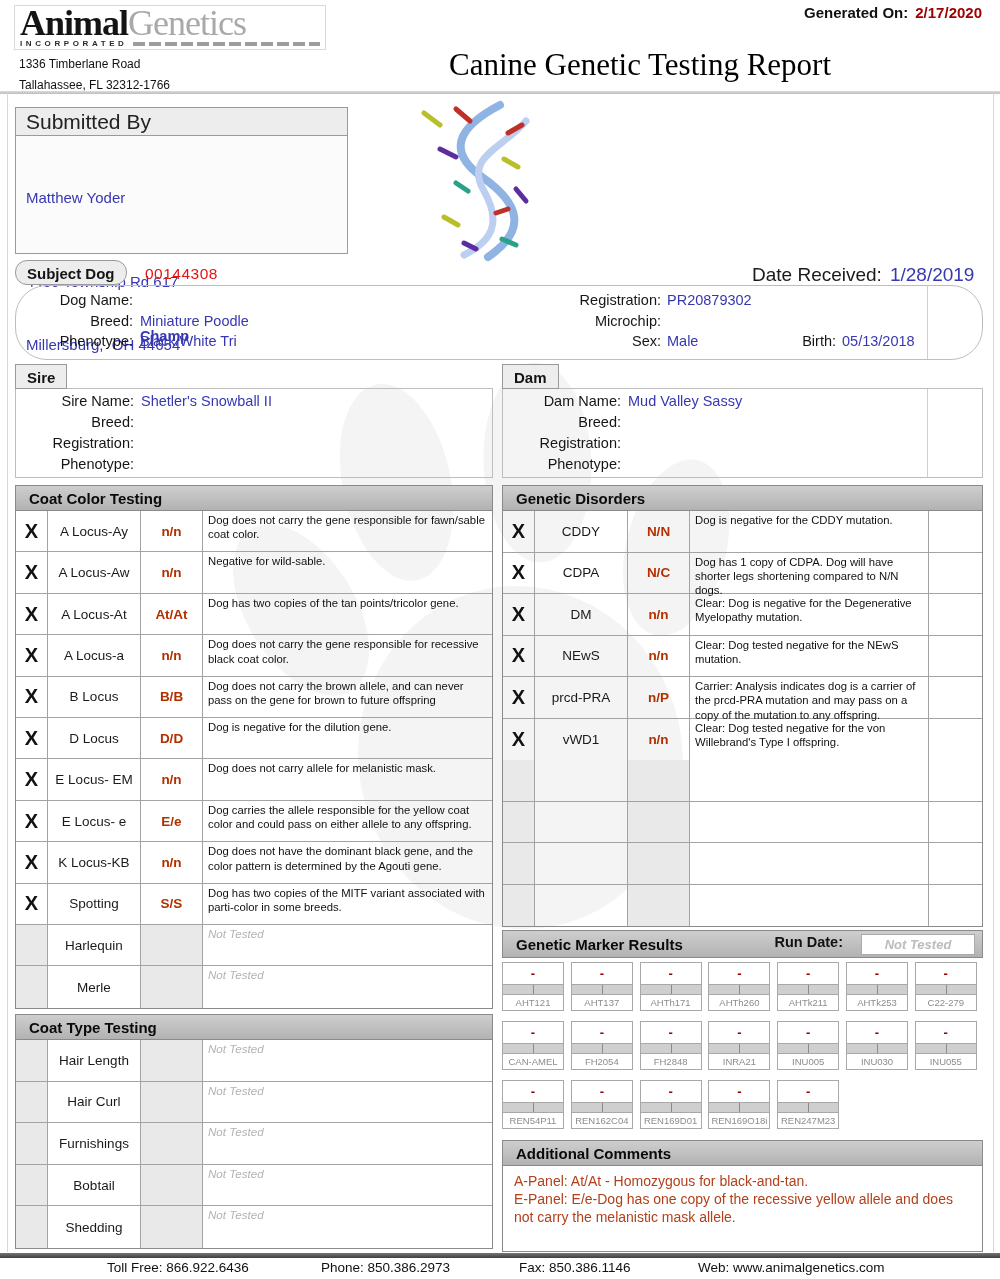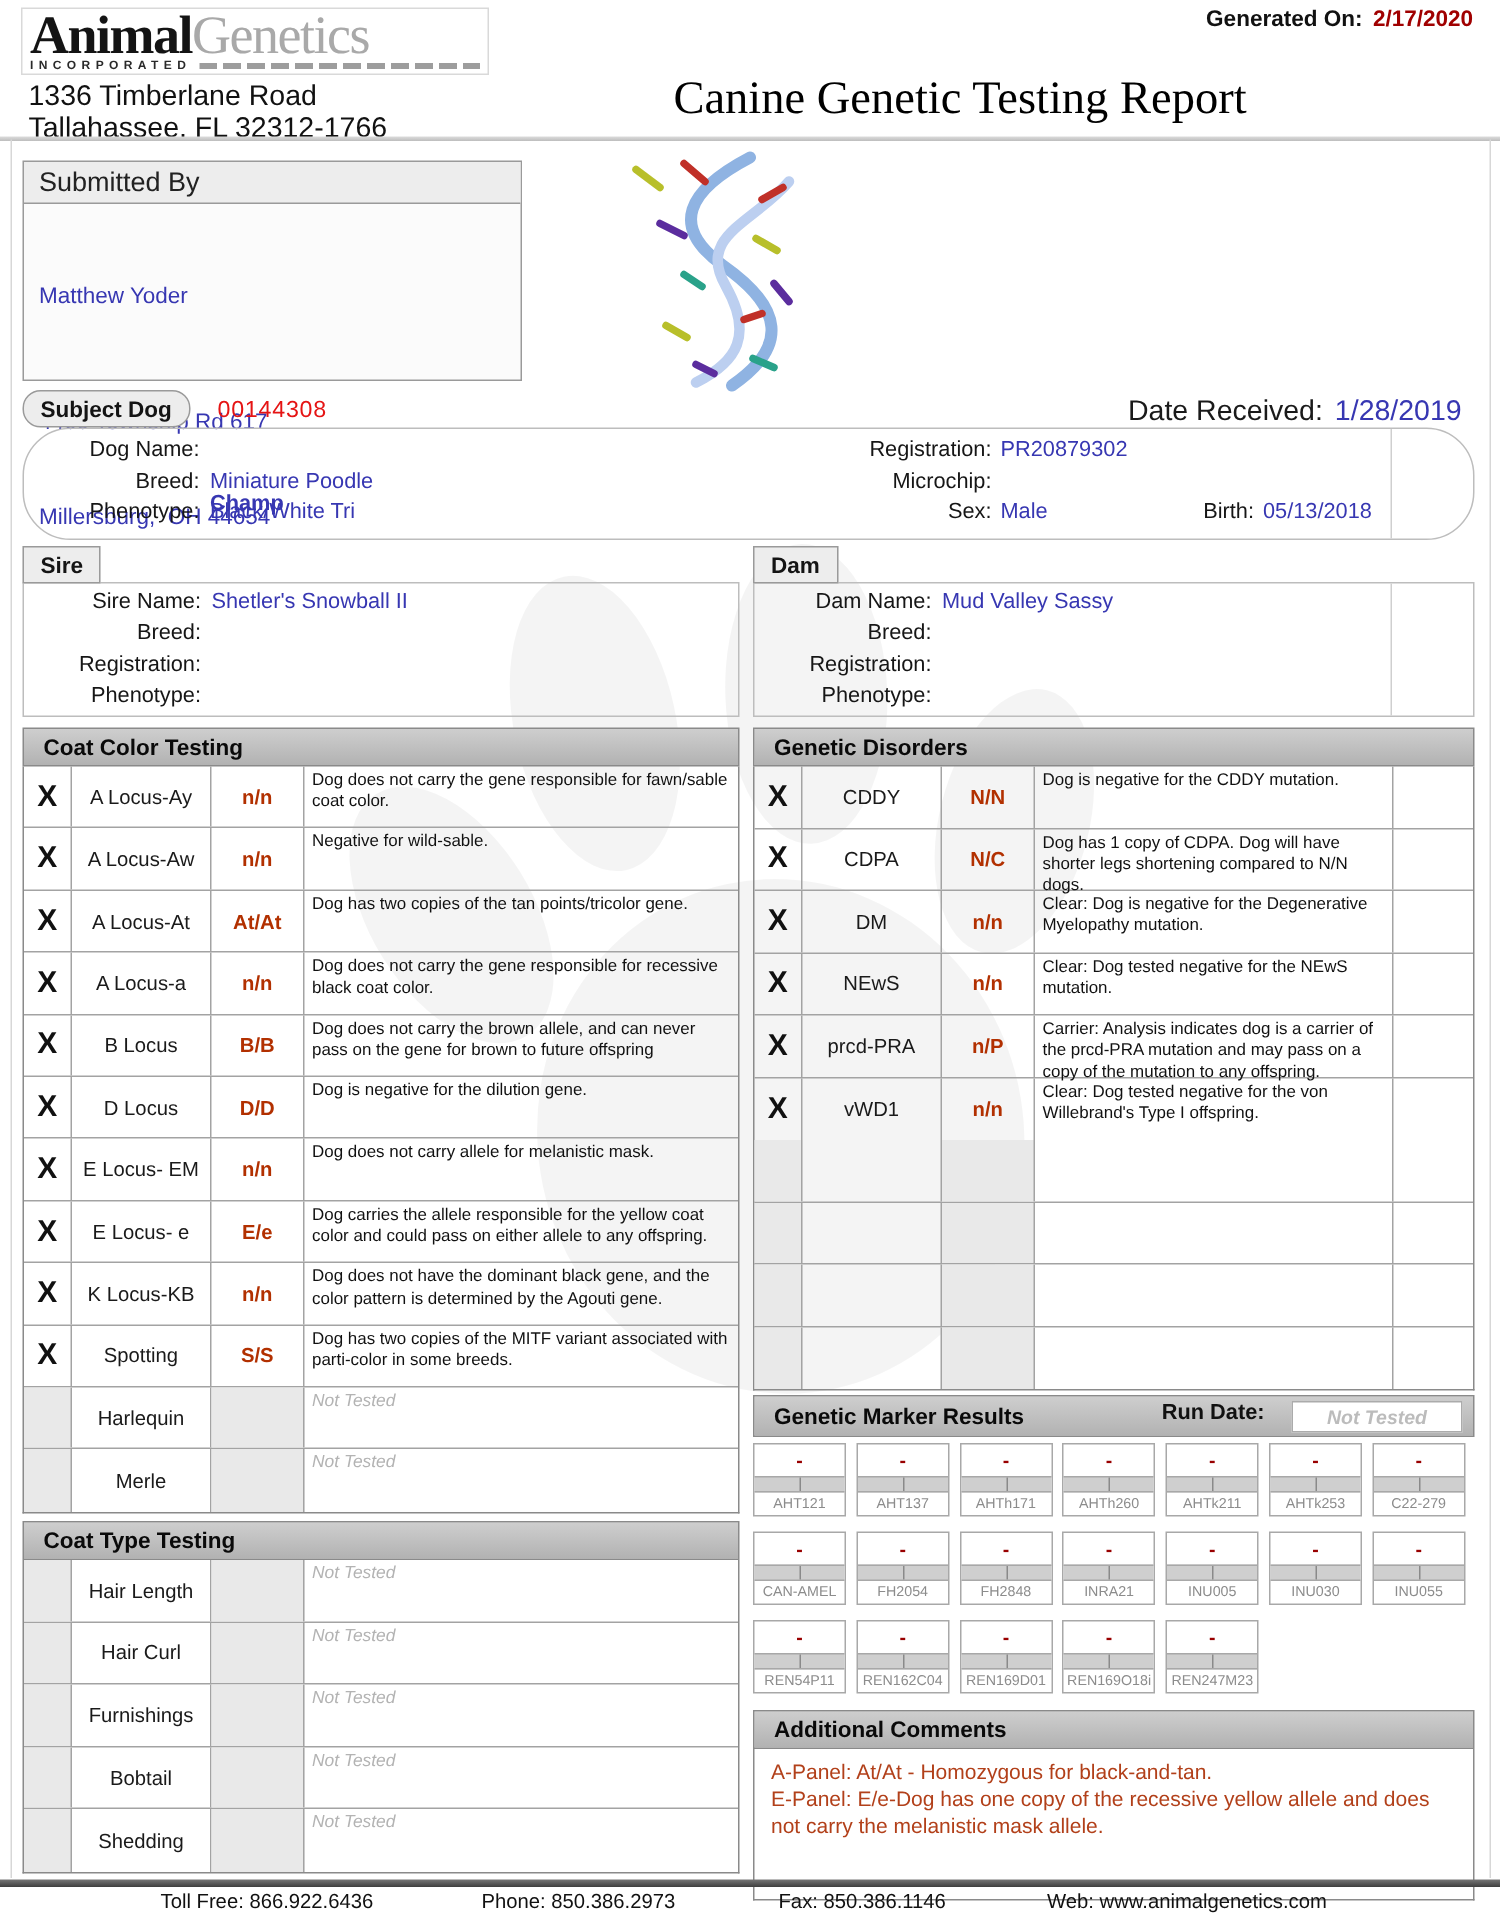--- a/index.html
+++ b/index.html
@@ -8,39 +8,39 @@
 
   
   .logo{position:absolute;left:14px;top:5px;width:312px;height:45px;border:1px solid #d9d9d9;
         background:#fff;padding:1px 5px;box-sizing:border-box;}
   .logo-main{font-family:"Liberation Serif",serif;font-size:36px;line-height:32px;letter-spacing:-1px;white-space:nowrap;}
   .logo-animal{font-weight:bold;color:#141414;}
   .logo-genetics{color:#a9a9a9;}
   .logo-sub{display:flex;align-items:center;gap:5px;margin-top:0px;}
   .logo-inc{font-size:8px;font-weight:bold;letter-spacing:3.6px;color:#2a2a2a;white-space:nowrap;}
   .logo-dashes{flex:1;height:4px;background:repeating-linear-gradient(90deg,#9d9d9d 0 12px,transparent 12px 16px);}
-  .addr{position:absolute;left:19px;top:54px;font-size:19px;line-height:21px;color:#111;}
+  .addr{position:absolute;left:19px;top:54px;font-size:12px;line-height:21px;color:#111;}
   .generated{position:absolute;top:4px;right:18px;font-size:15px;font-weight:bold;color:#111;}
   .gen-date{color:#a00000;margin-left:7px;}
   .title{position:absolute;left:290px;top:47px;width:700px;text-align:center;
          font-family:"Liberation Serif",serif;font-size:31px;color:#000;}
   .top-rule{position:absolute;left:0;top:91px;width:1000px;height:3px;
             background:linear-gradient(180deg,#dcdcdc,#bdbdbd);}
   .frame{position:absolute;left:7px;top:93px;width:985px;height:1159px;
          border-left:1px solid #d7d7d7;border-right:1px solid #d7d7d7;}
 
   
   .paw{position:absolute;left:225px;top:325px;z-index:0;}
   .dna{position:absolute;left:404px;top:97px;width:140px;height:166px;z-index:1;}
 
   
   .submitted{position:absolute;left:15px;top:107px;width:333px;height:147px;
              border:1px solid #9a9a9a;background:#fbfbfb;box-sizing:border-box;z-index:1;}
   .submitted-hd{height:27px;line-height:27px;padding-left:10px;background:#ededed;
-                border-bottom:1px solid #9a9a9a;font-size:18px;color:#222;}
+                border-bottom:1px solid #9a9a9a;font-size:21px;color:#222;}
   .submitted-bd{padding:9px 10px;font-size:15px;line-height:21px;color:#3737b2;white-space:pre-wrap;}
   .submitted-name{margin-bottom:21px;}
 
   
   .tab{position:absolute;background:#ededed;border:1px solid #9a9a9a;font-weight:bold;
        font-size:15px;padding:0 11px;height:25px;line-height:25px;color:#141414;z-index:2;box-sizing:border-box;}
   .infobox{position:absolute;border:1px solid #bdbdbd;box-sizing:border-box;z-index:1;}
   .vline55{position:absolute;right:54px;top:0;bottom:0;border-left:1px solid #cfcfcf;}
   .lab{position:absolute;text-align:right;font-size:14.5px;color:#161616;white-space:nowrap;}
   .val{position:absolute;font-size:14.5px;color:#3737b2;white-space:nowrap;}
@@ -87,21 +87,21 @@
   .marker{width:62px;border:1px solid #a8a8a8;background:#fff;box-sizing:border-box;}
   .m-val{height:21px;display:flex;align-items:center;justify-content:center;color:#990000;
          font-weight:bold;font-size:13px;}
   .m-strip{height:9px;background:#cfcfcf;border-top:1px solid #a8a8a8;border-bottom:1px solid #a8a8a8;position:relative;}
   .m-strip::after{content:"";position:absolute;left:50%;top:0;bottom:0;border-left:1px solid #8a8a8a;}
   .m-label{height:15px;display:flex;align-items:center;justify-content:center;font-size:9.5px;
            color:#8c8c8c;white-space:nowrap;overflow:hidden;}
 
   
   #sec-comments{left:502px;top:1140px;width:481px;}
-  .comments-bd{border:1px solid #8a8a8a;border-top:none;height:101px;padding:6px 11px;
+  .comments-bd{border:1px solid #8a8a8a;border-top:none;height:86px;padding:6px 11px;
                font-size:14px;line-height:18px;color:#b2401a;box-sizing:border-box;background:#fff;}
   .comments-bd p{margin:0;}
 
   
   .footer-bar{position:absolute;left:0;top:1253px;width:1000px;height:5px;
               background:linear-gradient(180deg,#767676,#3e3e3e);z-index:2;}
   .footer{position:absolute;left:0;top:1260px;width:1000px;height:19px;font-size:13.5px;color:#111;z-index:2;}
   .footer span{position:absolute;top:0;white-space:nowrap;}
   .f-toll{left:107px;} .f-phone{left:321px;} .f-fax{left:519px;} .f-web{left:698px;}
 </style>

